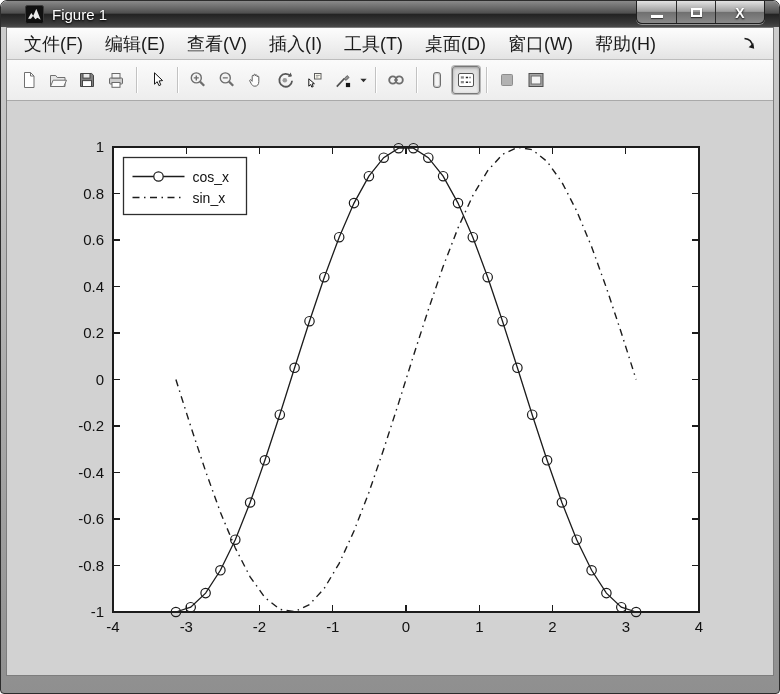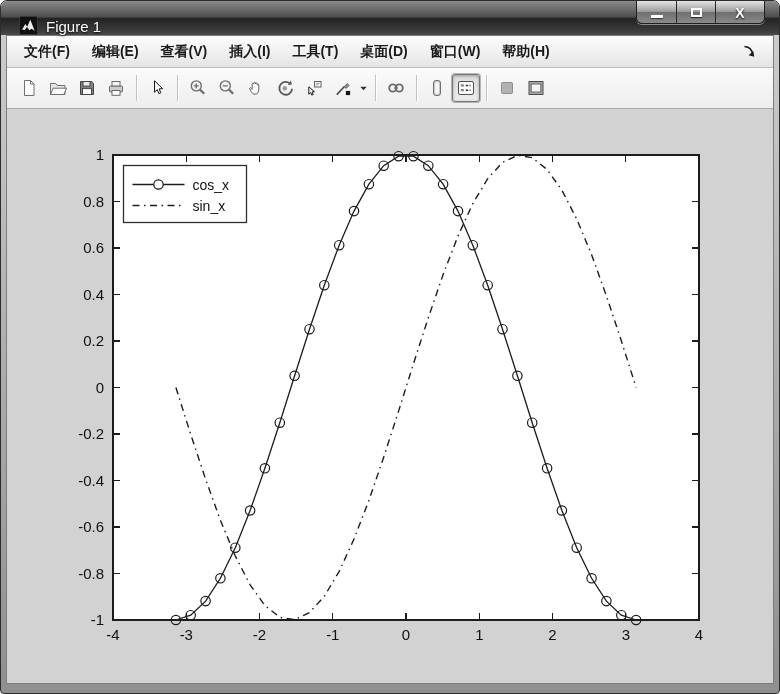--- a/index.html
+++ b/index.html
@@ -7,24 +7,24 @@
   body{font-family:"Liberation Sans","DejaVu Sans",sans-serif;}
 
   .window{
     position:relative;width:780px;height:694px;
     border:1px solid #2c2c2c;border-radius:7px 7px 4px 4px;
     background:linear-gradient(#cfcfcf,#a8a8a8 60%,#8f8f8f);
     overflow:hidden;
   }
   
   .titlebar{
-    height:34px;display:flex;align-items:flex-end;
+    height:26px;display:flex;align-items:center;
     background:linear-gradient(#8a8a8a,#4f4f4f 46%,#232323 52%,#3a3a3a 86%,#4a4a4a);
     border-radius:6px 6px 0 0;
-    padding:0 14px;position:relative;
+    padding:0 20px;position:relative;
   }
   .app-icon{width:19px;height:19px;margin:0 8px 0 4px;flex:0 0 auto;}
   .win-title{color:#fff;font-size:15px;text-shadow:0 1px 2px #000;}
   .win-buttons{
     position:absolute;top:0;right:14px;display:flex;
     border:1px solid #1f1f1f;border-top:none;border-radius:0 0 6px 6px;
     box-shadow:0 1px 0 rgba(255,255,255,.45), inset 0 1px 0 rgba(255,255,255,.35);
     overflow:hidden;height:23px;
   }
   .winbtn{
@@ -43,21 +43,21 @@
     margin:0 5px 5px;border:1px solid #7d7d7d;background:#f2f2f2;
     height:649px;display:flex;flex-direction:column;
   }
   
   .menubar{
     height:32px;display:flex;align-items:center;
     background:linear-gradient(#fdfdfd,#ececec 70%,#e4e4e4);
     border-bottom:1px solid #bdbdbd;padding:0 6px;
   }
   .menu-item{
-    font-size:14px;color:#1a1a1a;padding:4px 11px;cursor:default;border-radius:3px;font-weight:bold;
+    font-size:18px;color:#1a1a1a;padding:4px 11px;cursor:default;border-radius:3px;
   }
   .dock-arrow{margin-left:auto;margin-right:10px;width:15px;height:15px;}
 
   
   .toolbar{
     height:41px;display:flex;align-items:center;gap:1px;
     background:linear-gradient(#fbfbfb,#ededed);
     border-bottom:1px solid #a9a9a9;padding:0 4px 0 8px;
   }
   .tbtn{

